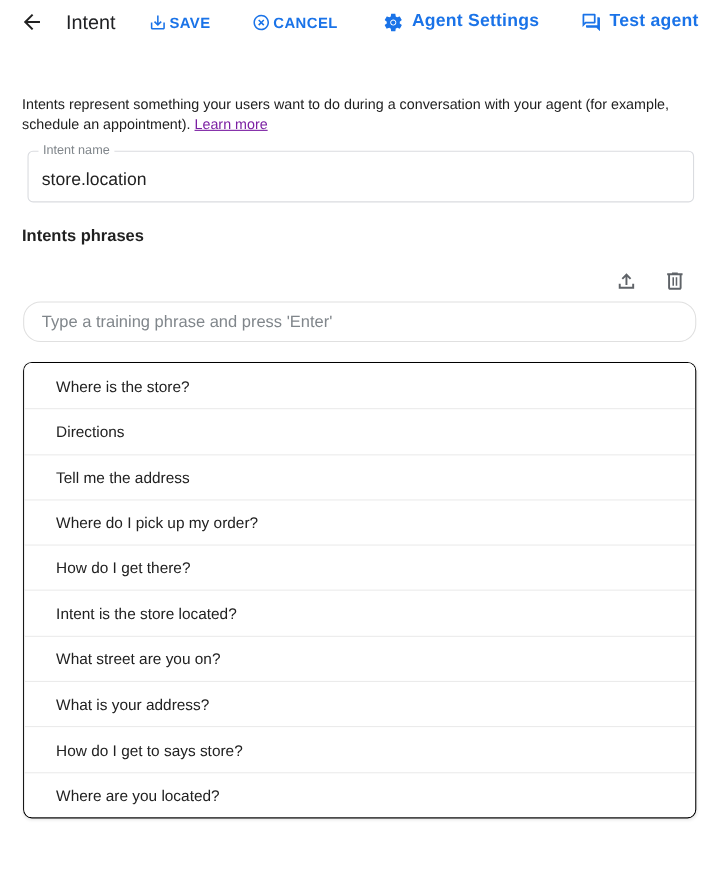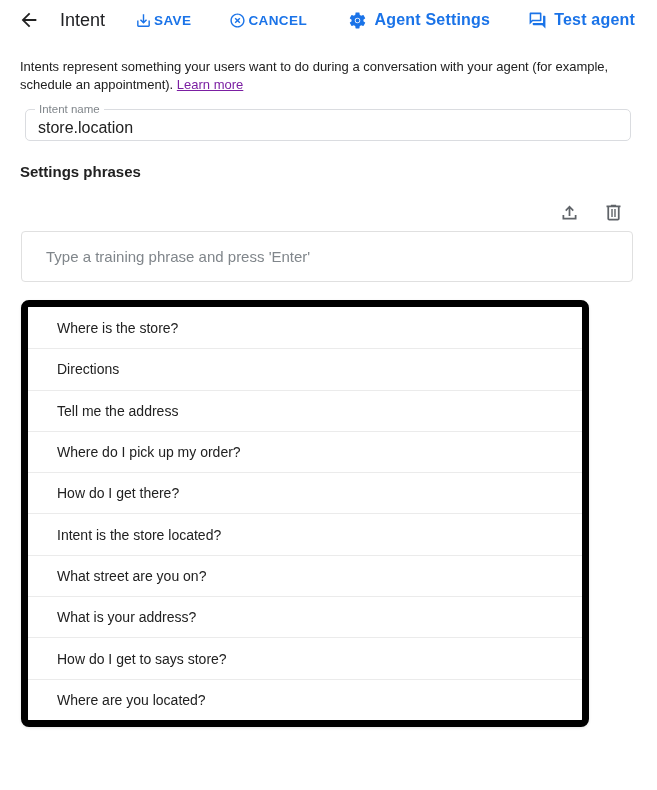--- a/index.html
+++ b/index.html
@@ -44,33 +44,33 @@
   .spacer { flex: 1; }
   .util-btn {
     font-size: 16px; font-weight: 700; letter-spacing: .2px;
   }
   .util-btn svg { width: 19px; height: 19px; margin-right: 7px; }
   .test-btn { margin-left: 38px; }
 
   
   .main { padding: 0 24px 0 20px; }
   .intro {
-    margin-top: 18px;
+    margin-top: 46px;
     font-size: 13px; line-height: 18px; color: #212121;
     max-width: 602px;
   }
   .learn-more {
     color: #7b1fa2; text-decoration: underline; cursor: pointer;
   }
 
   
   .intent-field {
     position: relative;
     margin: 15px 2px 0 5px;
-    height: 32px;
+    height: 47px;
     border: 1px solid #dadce0;
     border-radius: 5px;
   }
   .intent-field .float-label {
     position: absolute; top: -7px; left: 9px;
     background: #ffffff; padding: 0 4px;
     font-size: 11.5px; color: #80868b;
     line-height: 13px;
   }
   .intent-field input {
@@ -99,34 +99,34 @@
   }
   .icon-btn {
     background: none; border: none; cursor: pointer;
     color: #5f6368; width: 22px; height: 22px;
     display: flex; align-items: center; justify-content: center;
   }
   .icon-btn svg { width: 21px; height: 21px; }
 
   .phrase-input {
     margin: 8px 0 0 1px;
-    width: 612px; height: 51px;
-    border: 1px solid #e0e0e0; border-radius: 4px;
-    padding: 0 24px;
+    width: 612px; height: 37px;
+    border: 1px solid #e0e0e0; border-radius: 16px;
+    padding: 0 16px;
     font-size: 15px; color: #212121;
     font-family: "Liberation Sans", sans-serif;
     outline: none;
   }
   .phrase-input::placeholder { color: #80868b; opacity: 1; }
 
   
   .phrase-card {
     margin: 18px 0 0 1px;
-    width: 568px;
-    border: 7px solid #000000; border-radius: 8px;
+    width: 612px;
+    border: 1px solid #000000; border-radius: 8px;
     background: #ffffff;
     box-shadow: 0 1px 3px rgba(0,0,0,0.10);
     overflow: hidden;
   }
   .phrase-row {
     height: 41.3px;
     display: flex; align-items: center;
     padding-left: 29px;
     font-size: 14px; color: #212121;
     cursor: pointer;
@@ -189,21 +189,21 @@
 
 <div class="main">
 
   <p class="intro"><span>Intents represent something your users want to do during a conversation with your agent (for example, schedule an appointment). </span><a class="learn-more">Learn more</a></p>
 
   <div class="intent-field">
     <span class="float-label">Intent name</span>
     <input type="text" value="store.location" style="">
   </div>
 
-  <h2 class="section-heading">Settings phrases</h2>
+  <h2 class="section-heading">Intents phrases</h2>
 
 
   <div class="phrase-toolbar">
     <button class="icon-btn">
       <span style="display:flex">
         <svg viewBox="0 0 24 24" fill="currentColor">
             <path d="M11 16V7.85l-2.6 2.6L7 9l5-5 5 5-1.4 1.45-2.6-2.6V16h-2z"></path>
             <path d="M4 20v-5.2h2V18h12v-3.2h2V20H4z"></path>
           </svg>
       </span>

